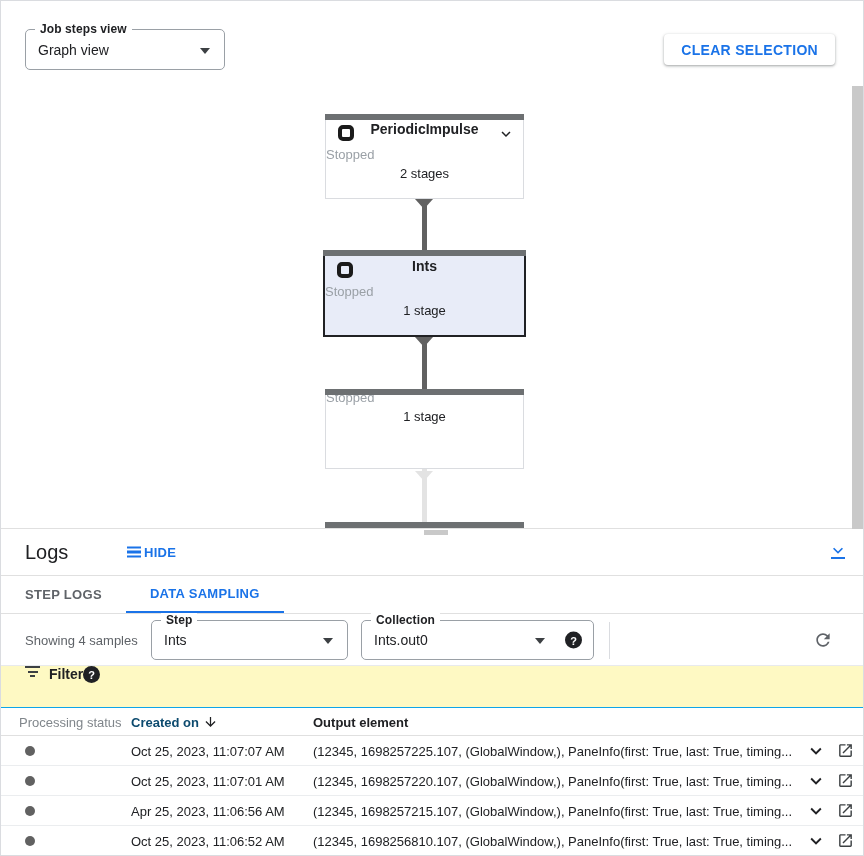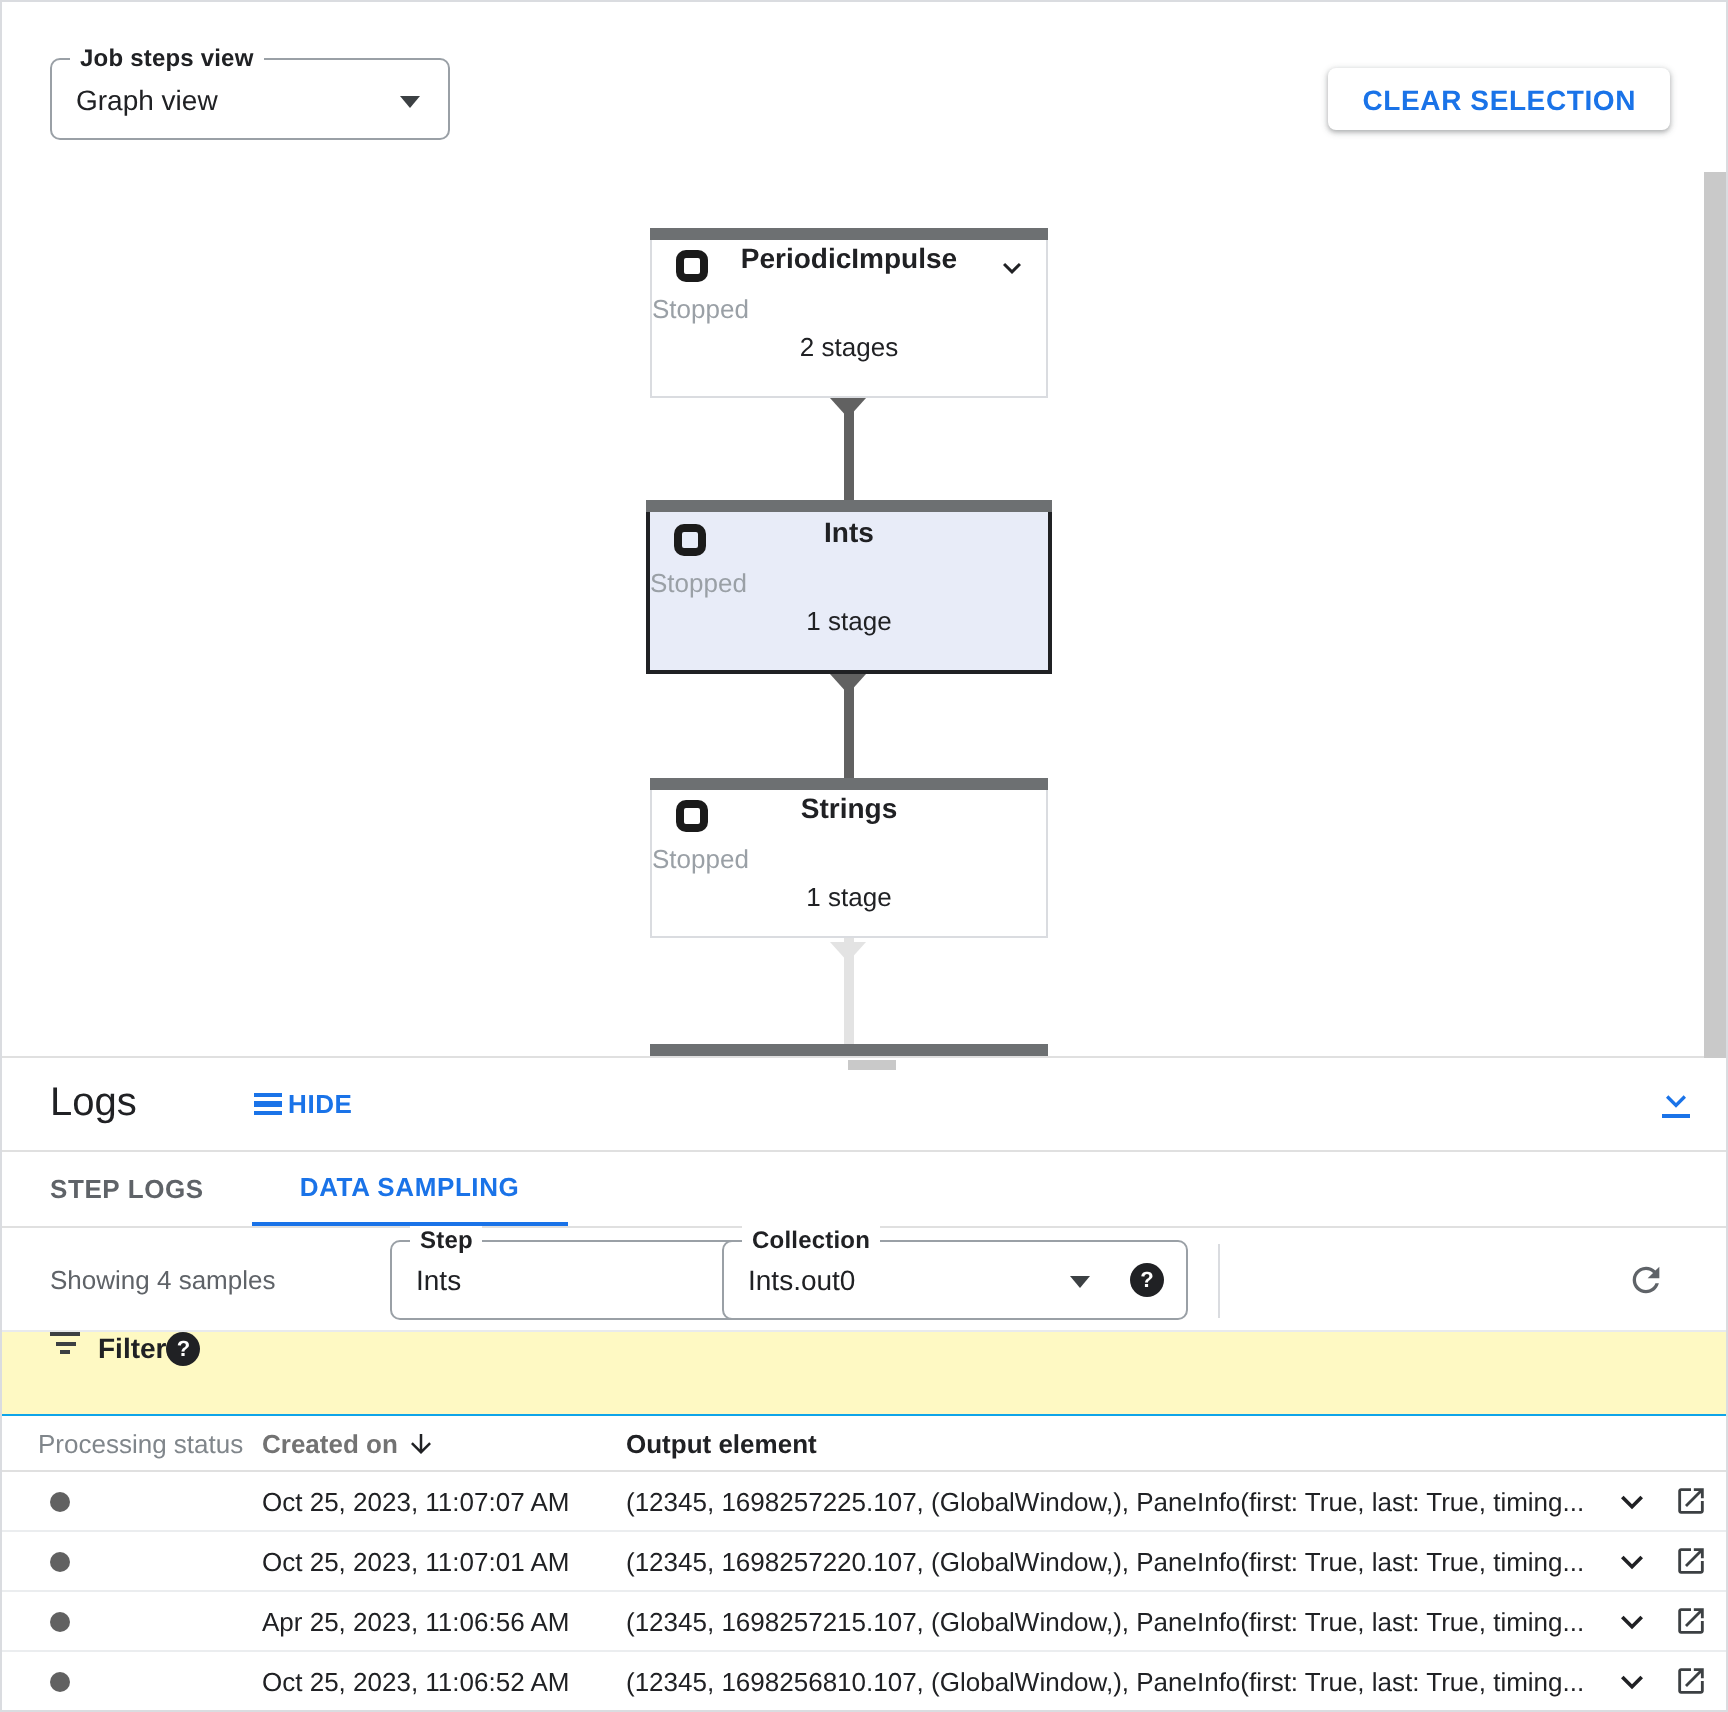--- a/index.html
+++ b/index.html
@@ -49,41 +49,41 @@
   .hide-label { font-size:13px; font-weight:700; color:#1a73e8; letter-spacing:.3px; }
   .collapse-btn { position:absolute; right:17px; top:50%; transform:translateY(-50%); background:none; border:none; cursor:pointer; width:20px; height:20px; }
   .collapse-underline { display:block; width:14px; height:2.5px; background:#1a73e8; margin:0 auto; margin-top:-4px; }
 
   .tabs-row { position:absolute; left:0; top:575px; width:864px; height:38px; border-bottom:1px solid #e0e0e0; display:flex; background:#fff; }
   .tab { height:100%; padding:0 24px; display:flex; align-items:center; font-size:13px; font-weight:700; letter-spacing:.3px; color:#5f6368; cursor:pointer; }
   .tab.active { color:#1a73e8; border-bottom:2px solid #1a73e8; }
 
   .sampling-row { position:absolute; left:0; top:613px; width:864px; height:52px; border-bottom:1px solid #e8eaed; background:#fff; }
   .showing-text { position:absolute; left:24px; top:50%; transform:translateY(-50%); font-size:13px; color:#5f6368; }
-  .step-field { left:150px; top:6px; width:197px; height:40px;margin-left:44px; }
+  .step-field { left:150px; top:6px; width:197px; height:40px; }
   .step-field .caret { right:14px; }
   .collection-field { left:360px; top:6px; width:233px; height:40px; }
   .collection-field .caret { right:48px; }
   .help-circle { width:17px; height:17px; border-radius:50%; background:#202124; color:#fff; font-size:11px; font-weight:700; display:flex; align-items:center; justify-content:center; cursor:pointer; }
   .collection-help { position:absolute; right:11px; top:50%; transform:translateY(-50%); }
   .sampling-divider { position:absolute; left:608px; top:8px; height:37px; width:1px; background:#dadce0; }
   .refresh-btn { position:absolute; right:30px; top:50%; transform:translateY(-50%); background:none; border:none; cursor:pointer; width:22px; height:22px; }
 
   .filter-row { position:absolute; left:0; top:665px; width:864px; height:42px; border-bottom:1px solid #0ea5e9; background:#fef9c3; display:flex; align-items:flex-start; }
   .filter-icon { margin-left:24px; display:flex; flex-direction:column; align-items:center; gap:2.5px; }
   .filter-icon span { display:block; height:2px; background:#3c4043; }
   .filter-icon span:nth-child(1){ width:15px; } .filter-icon span:nth-child(2){ width:10px; } .filter-icon span:nth-child(3){ width:5px; }
   .filter-label { margin-left:9px; font-size:14px; font-weight:700; color:#202124; }
   .filter-input { margin-left:14px; flex:1; border:none; outline:none; font-family:inherit; font-size:14px; color:#202124; }
   .filter-input::placeholder { color:#80868b; }
   .filter-help { margin-right:19px; }
 
   .table-header { position:absolute; left:0; top:707px; width:864px; height:28px; border-bottom:1px solid #e0e0e0; background:#fff; font-size:13px; }
   .col-status-h { position:absolute; left:18px; top:50%; transform:translateY(-50%); color:#80868b; }
-  .col-created-h { position:absolute; left:130px; top:50%; transform:translateY(-50%); color:#737373; font-weight:700; display:flex; align-items:center; gap:4px; cursor:pointer; }
+  .col-created-h { position:absolute; left:130px; top:50%; transform:translateY(-50%); color:#0c4a6e; font-weight:700; display:flex; align-items:center; gap:4px; cursor:pointer; }
   .col-output-h { position:absolute; left:312px; top:50%; transform:translateY(-50%); color:#202124; font-weight:700; }
 
   .trow { position:absolute; left:0; width:864px; height:30px; background:#fff; border-bottom:1px solid #ebedef; font-size:13px; }
   .status-dot { position:absolute; left:24px; top:50%; transform:translateY(-50%); width:10px; height:10px; border-radius:50%; background:#616161; }
   .cell-created { position:absolute; left:130px; top:50%; transform:translateY(-50%); color:#202124; white-space:nowrap; }
   .cell-output { position:absolute; left:312px; top:50%; transform:translateY(-50%); color:#202124; white-space:nowrap; overflow:hidden; width:482px; }
   .row-chevron { position:absolute; right:38px; top:50%; transform:translateY(-50%); background:none; border:none; cursor:pointer; width:22px; height:22px; padding:0; }
   .row-open { position:absolute; right:8px; top:50%; transform:translateY(-50%); background:none; border:none; cursor:pointer; width:20px; height:20px; padding:0; }
   svg { display:block; }
 </style>
@@ -132,24 +132,20 @@
       <div class="node-stages">1 stage</div>
     </div>
 
     <div>
       <div class="edge-line" style="top:336px; height:52px;"></div>
       <div class="edge-arrow" style="top:336px;"></div>
     </div>
 
     <div class="gnode" style="top:388px; height:80px;">
       <div class="topbar"></div>
-      <div class="node-head">
-        <span class="ring-icon"></span>
-        <span class="node-title">Strings</span>
-      </div>
       <div class="node-status">Stopped</div>
       <div class="node-stages">1 stage</div>
     </div>
 
     <div class="edge-light">
       <div class="edge-line" style="top:468px; height:53px;"></div>
       <div class="edge-arrow" style="top:470px;"></div>
     </div>
 
     <div class="cutoff-bar"></div>

